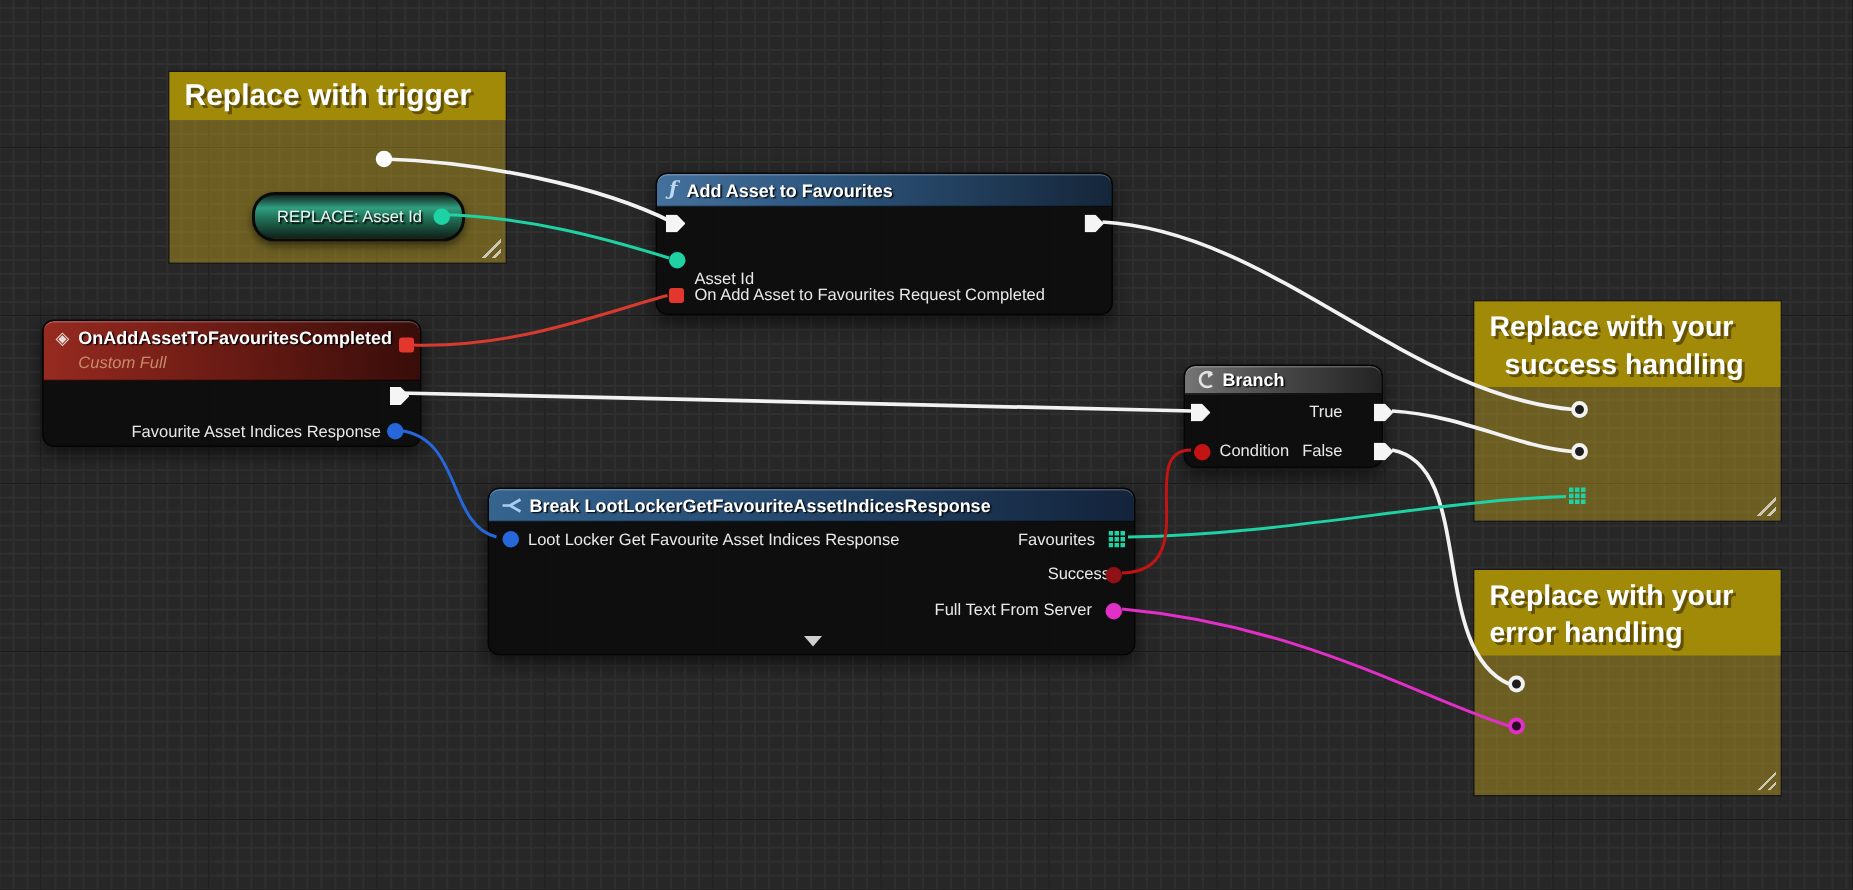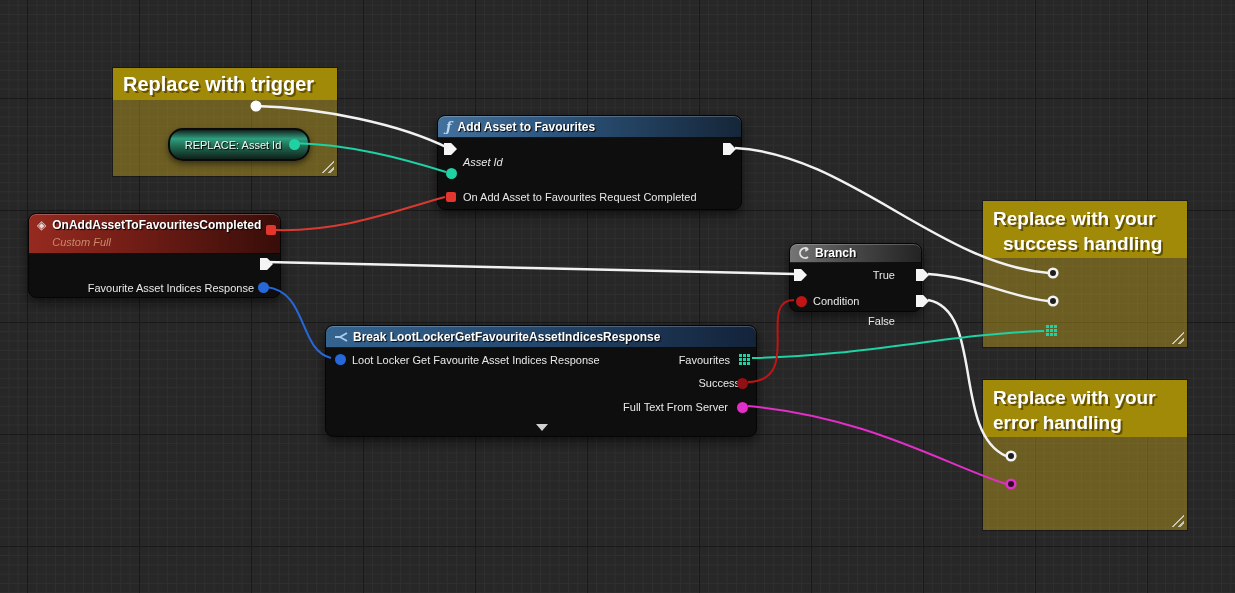--- a/index.html
+++ b/index.html
@@ -48,21 +48,21 @@
         background:linear-gradient(180deg,#13231d 0%,#2f9f80 30%,#217459 52%,#10201a 100%);
         box-shadow:0 3px 6px rgba(0,0,0,0.5);display:flex;align-items:center;justify-content:center;text-align:center;}
   .pill-label{font-size:11px;color:#eef7f2;text-shadow:1px 1px 1px #000;}
   .wire-layer{position:absolute;left:0;top:0;z-index:4;pointer-events:none;}
 </style>
 </head>
 <body>
 
 <div class="canvas">
 
-  <div class="comment" style="left:113px;top:48px;width:224px;height:108px;margin-top:20px;">
+  <div class="comment" style="left:113px;top:48px;width:224px;height:127px;">
     <div class="comment-header" style="height:32px;">
       <span class="comment-title" style="font-size:20px;line-height:29px;">Replace with trigger</span>
     </div>
     <div class="resize-handle"></div>
   </div>
 
   <div class="comment" style="left:983px;top:201px;width:204px;height:146px;">
     <div class="comment-header" style="height:57px;padding-top:5px;">
       <span class="comment-title" style="font-size:19px;line-height:25px;">Replace with your</span>
       <span class="comment-title" style="font-size:19px;line-height:25px;margin-left:10px;">success handling</span>
@@ -84,21 +84,21 @@
   </div>
 
   <div class="node" style="left:437px;top:115px;width:305px;height:95px;">
     <div class="node-header hdr-blue" style="height:21px;">
       <span class="icon-fn">ƒ</span>
       <span class="node-title">Add Asset to Favourites</span>
     </div>
     <span class="pin-exec" style="left:6px;top:27px;"></span>
     <span class="pin-exec" style="left:285px;top:27px;"></span>
     <span class="pin-circle" style="left:8px;top:52px;background:#1ed2a4;"></span>
-    <span class="pin-label" style="left:25px;top:40px;font-style:italic;">Asset Id</span>
+    <span class="pin-label" style="left:25px;top:64px;">Asset Id</span>
     <span class="pin-square" style="left:8px;top:76px;background:#e3372d;"></span>
     <span class="pin-label" style="left:25px;top:75px;">On Add Asset to Favourites Request Completed</span>
   </div>
 
   <div class="node" style="left:28px;top:213px;width:253px;height:85px;">
     <div class="node-header hdr-red" style="height:39px;align-items:flex-start;">
       <span class="icon-ev" style="margin-top:4px;">◈</span>
       <span>
         <span class="node-title" style="display:block;margin-top:4px;">OnAddAssetToFavouritesCompleted</span>
         <span class="node-sub">Custom Full</span>
@@ -146,21 +146,21 @@
         <path d="M11,2 A5,5 0 1 0 11,10" stroke="#e2e2e2" stroke-width="1.8" fill="none"></path>
         <path d="M8,1 L12,2.5 L8.5,5 Z" fill="#e2e2e2"></path>
       </svg>
       <span class="node-title">Branch</span>
     </div>
     <span class="pin-exec" style="left:4px;top:25px;"></span>
     <span class="pin-circle" style="left:6px;top:52px;background:#c21414;"></span>
     <span class="pin-label" style="left:23px;top:51px;">Condition</span>
     <span class="pin-label" style="right:26px;top:25px;">True</span>
     <span class="pin-exec" style="left:126px;top:25px;"></span>
-    <span class="pin-label" style="right:26px;top:51px;margin-top:20px;">False</span>
+    <span class="pin-label" style="right:26px;top:51px;">False</span>
     <span class="pin-exec" style="left:126px;top:51px;"></span>
   </div>
 
   <svg class="wire-layer" width="1235" height="593">
 
     <path d="M256,106 C322,108 400,124 448,148" stroke="#f2f2f2" stroke-width="2.5" fill="none"></path>
     <circle cx="256" cy="106" r="5.5" fill="#ffffff"></circle>
 
     <path d="M292,143 C350,144 404,159 446,172" stroke="#1ed2a4" stroke-width="2" fill="none"></path>
 

